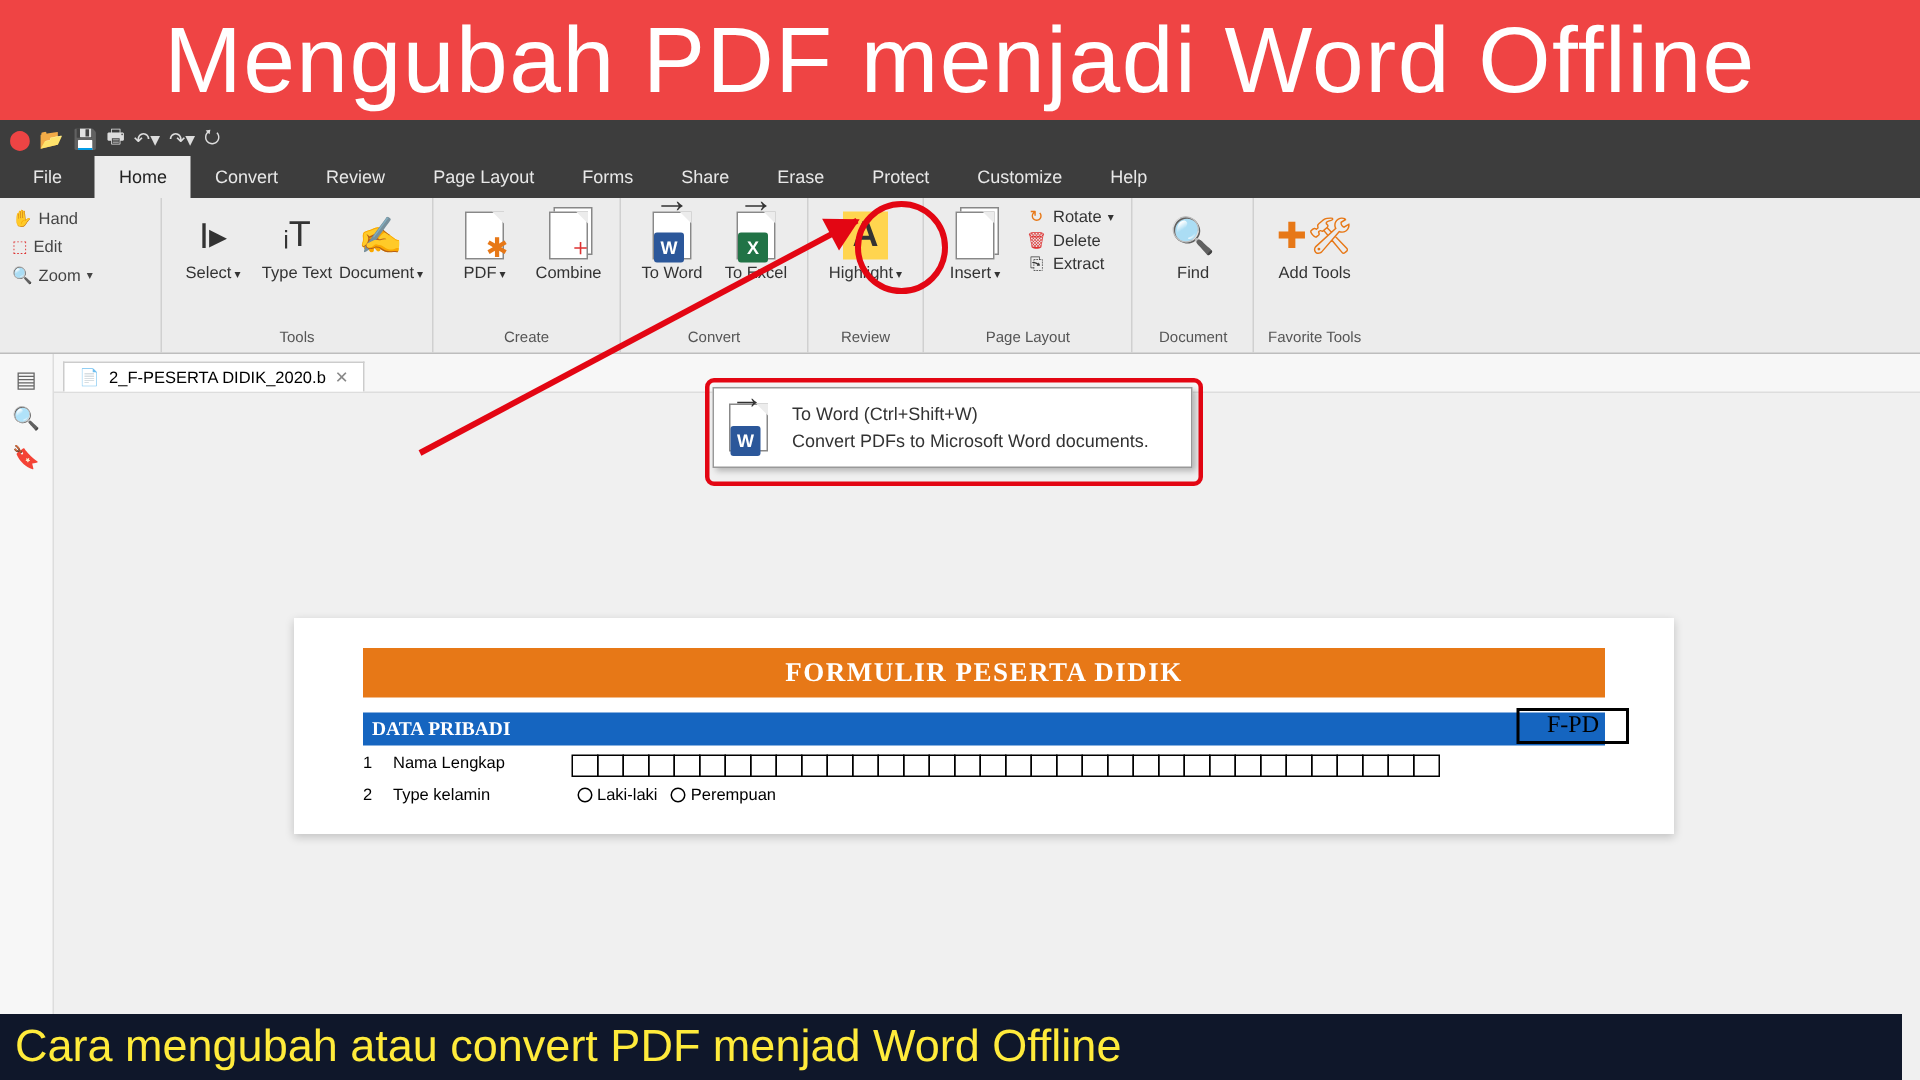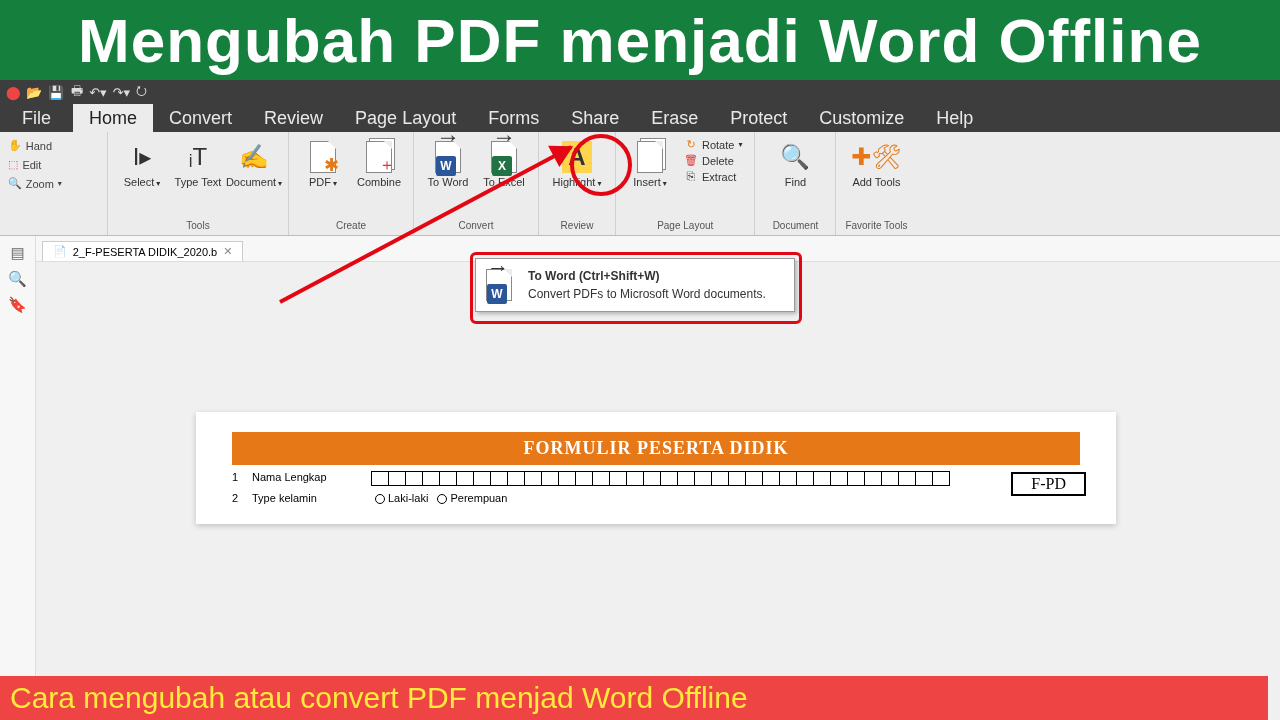--- a/index.html
+++ b/index.html
@@ -1,23 +1,23 @@
 <!DOCTYPE html>
 <html><head>
 <meta charset="utf-8">
 <style>
 *{margin:0;padding:0;box-sizing:border-box;font-family:"Segoe UI",Tahoma,sans-serif}
 body{width:1280px;height:720px;overflow:hidden;background:#fff;position:relative}
-.banner-top{background:#15803d;color:#fff;height:80px;display:flex;align-items:center;justify-content:center;font-size:62px;font-weight:700;letter-spacing:1px}
+.banner-top{background:#ef4444;color:#fff;height:80px;display:flex;align-items:center;justify-content:center;font-size:62px;font-weight:400;letter-spacing:1px}
 .titlebar{background:#3d3d3d;height:24px;display:flex;align-items:center;padding:0 6px;color:#ccc;font-size:11px}
 .titlebar .qat{display:flex;align-items:center;gap:6px}
 .titlebar .qat span{font-size:13px;color:#ddd}
 .titlebar .doc-title{flex:1;text-align:center;color:#e8e8e8;font-size:12px}
 .menubar{background:#3d3d3d;height:28px;display:flex;align-items:center}
-.menubar .menu-item{color:#e8e8e8;font-size:18px;padding:0 16px;height:28px;display:flex;align-items:center;cursor:pointer}
+.menubar .menu-item{color:#e8e8e8;font-size:12px;padding:0 16px;height:28px;display:flex;align-items:center;cursor:pointer}
 .menubar .menu-item.active{background:#ececec;color:#222}
 .menubar .menu-item.file{padding:0 22px}
 .ribbon{background:#ececec;height:104px;display:flex;border-bottom:1px solid #bdbdbd}
 .ribbon-left{width:108px;border-right:1px solid #d0d0d0;padding:4px 6px;font-size:11px;color:#444}
 .ribbon-left .tool-row{display:flex;align-items:center;gap:4px;padding:3px 2px;cursor:pointer}
 .hand-icon{color:#c78a3a}
 .ribbon-group{border-right:1px solid #d0d0d0;display:flex;flex-direction:column;align-items:center;padding:4px 8px 2px}
 .ribbon-group .buttons{display:flex;gap:4px;flex:1;align-items:flex-start}
 .ribbon-group .group-label{font-size:10px;color:#555;padding:2px 0}
 .rbtn{display:flex;flex-direction:column;align-items:center;justify-content:flex-start;width:52px;padding:4px 2px;font-size:11px;color:#333;cursor:pointer;position:relative}
@@ -26,40 +26,40 @@
 .rbtn .dd::after{content:"▾";font-size:8px;margin-left:2px}
 .vlist{display:flex;flex-direction:column;gap:3px;justify-content:center;padding:2px 4px;font-size:11px;color:#333}
 .vlist .vitem{display:flex;align-items:center;gap:4px;cursor:pointer}
 .vlist .vicon{width:14px;text-align:center}
 .doc-area{display:flex;height:484px;background:#fff;position:relative}
 .side-strip{width:36px;background:#f7f7f7;border-right:1px solid #ddd;display:flex;flex-direction:column;align-items:center;gap:8px;padding-top:8px;font-size:15px;color:#666}
 .tab-strip{height:26px;background:#f7f7f7;border-bottom:1px solid #ddd;display:flex;align-items:flex-end;padding-left:6px}
 .tab{background:#fff;border:1px solid #ccc;border-bottom:none;padding:3px 10px;font-size:11px;display:flex;align-items:center;gap:6px}
 .tab .pdf-i{color:#e44}
 .page-canvas{flex:1;background:#f0f0f0;position:relative;overflow:hidden}
-.page{position:absolute;left:160px;top:150px;width:920px;background:#fff;box-shadow:0 2px 6px rgba(0,0,0,.2);padding:20px 36px}
+.page{position:absolute;left:160px;top:150px;width:920px;background:#fff;box-shadow:0 2px 6px rgba(0,0,0,.2);padding:20px 46px}
 .form-title{background:#e77817;color:#fff;text-align:center;font-weight:700;font-size:18px;padding:6px;letter-spacing:1px;font-family:Georgia,serif}
 .fpd-box{position:absolute;right:30px;top:60px;border:2px solid #000;padding:1px 18px;font-weight:400;font-family:Georgia,serif}
 .form-row{font-size:11px;margin-top:12px;font-family:Georgia,serif}
 .date-box{display:inline-block;border:1px solid #000;width:36px;height:13px;vertical-align:middle}
 .section-bar{background:#1565c0;color:#fff;font-weight:700;padding:3px 6px;font-size:13px;margin-top:10px;font-family:Georgia,serif}
 .field-row{display:flex;font-size:11px;margin-top:6px;font-family:Georgia,serif}
 .field-row .num{width:20px}
 .field-row .lbl{width:120px}
 .cell-grid{display:flex}
 .cell-grid span{border:1px solid #000;width:18px;height:15px;margin-left:-1px}
 .radio{display:inline-block;width:10px;height:10px;border:1px solid #000;border-radius:50%;margin:0 3px;vertical-align:middle}
 .tooltip{position:absolute;left:475px;top:258px;width:320px;background:#fff;border:1px solid #999;box-shadow:2px 2px 4px rgba(0,0,0,.25);padding:10px 12px 10px 52px;font-size:12px;color:#333;z-index:20}
-.tooltip .tt-title{font-weight:700;margin-bottom:4px}
+.tooltip .tt-title{font-weight:400;margin-bottom:4px}
 .tooltip .tt-icn{position:absolute;left:10px;top:10px;font-size:22px}
 .red-box{position:absolute;left:470px;top:252px;width:332px;height:72px;border:3px solid #e30613;border-radius:6px;z-index:19}
 .red-circle{position:absolute;left:570px;top:134px;width:62px;height:62px;border:4px solid #e30613;border-radius:50%;z-index:18}
 .red-arrow{position:absolute;left:280px;top:300px;width:330px;height:4px;background:#e30613;transform:rotate(-28deg);transform-origin:left center;z-index:17}
 .red-arrow::after{content:"";position:absolute;right:-2px;top:-10px;border-left:22px solid #e30613;border-top:12px solid transparent;border-bottom:12px solid transparent}
-.banner-bottom{position:absolute;bottom:0;left:0;right:12px;height:44px;background:#ef4444;color:#ffeb3b;font-size:30px;display:flex;align-items:center;padding:0 10px}
+.banner-bottom{position:absolute;bottom:0;left:0;right:12px;height:44px;background:#0f172a;color:#ffeb3b;font-size:30px;display:flex;align-items:center;padding:0 10px}
 .word-badge{display:inline-flex;width:20px;height:20px;background:#2b579a;color:#fff;font-weight:700;font-size:12px;align-items:center;justify-content:center;border-radius:2px}
 .excel-badge{display:inline-flex;width:20px;height:20px;background:#217346;color:#fff;font-weight:700;font-size:12px;align-items:center;justify-content:center;border-radius:2px}
 .doc-ico{position:relative;width:26px;height:32px;border:1px solid #888;background:#fff}
 .doc-ico::before{content:"";position:absolute;right:-1px;top:-1px;border-left:8px solid transparent;border-top:8px solid #ececec}
 .doc-ico .ov{position:absolute;right:-4px;bottom:-4px}
 </style>
 </head>
 <body>
 
 <div class="banner-top">Mengubah PDF menjadi Word Offline</div>
@@ -240,20 +240,21 @@
       <div class="tab">
         <span class="pdf-i">📄</span>
         <span>2_F-PESERTA DIDIK_2020.b</span>
         <span style="color:#888">✕</span>
       </div>
     </div>
     <div class="page-canvas">
       <div class="page">
         <div class="form-title">FORMULIR PESERTA DIDIK</div>
         <div class="fpd-box">F-PD</div>
+        <div class="section-bar">DATA PRIBADI</div>
         <div class="field-row">
           <span class="num">1</span>
             <span class="lbl">Nama Lengkap</span>
           <span class="cell-grid">
               <span></span>
               <span></span>
               <span></span>
               <span></span>
               <span></span>
               <span></span>

